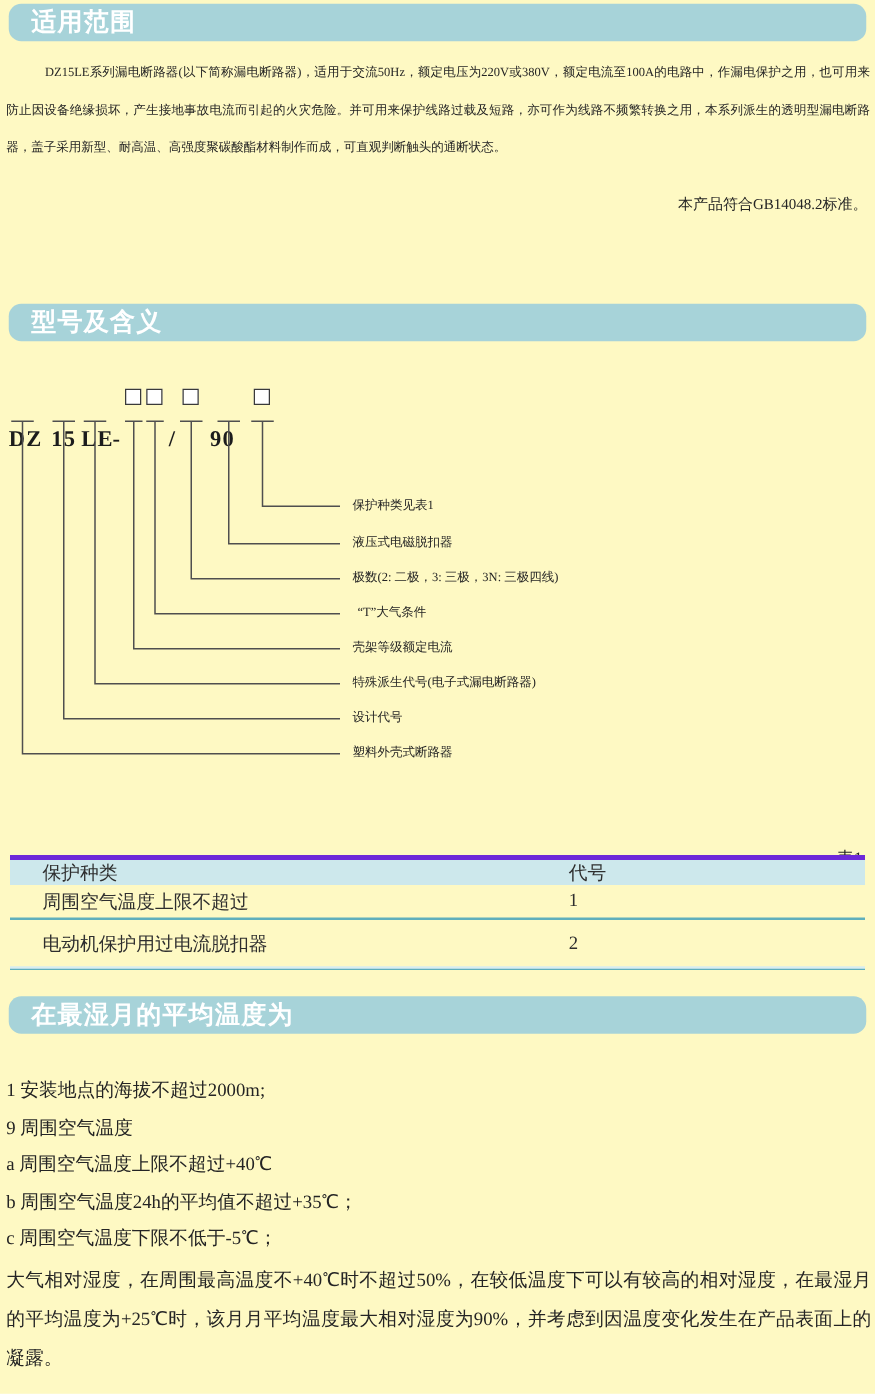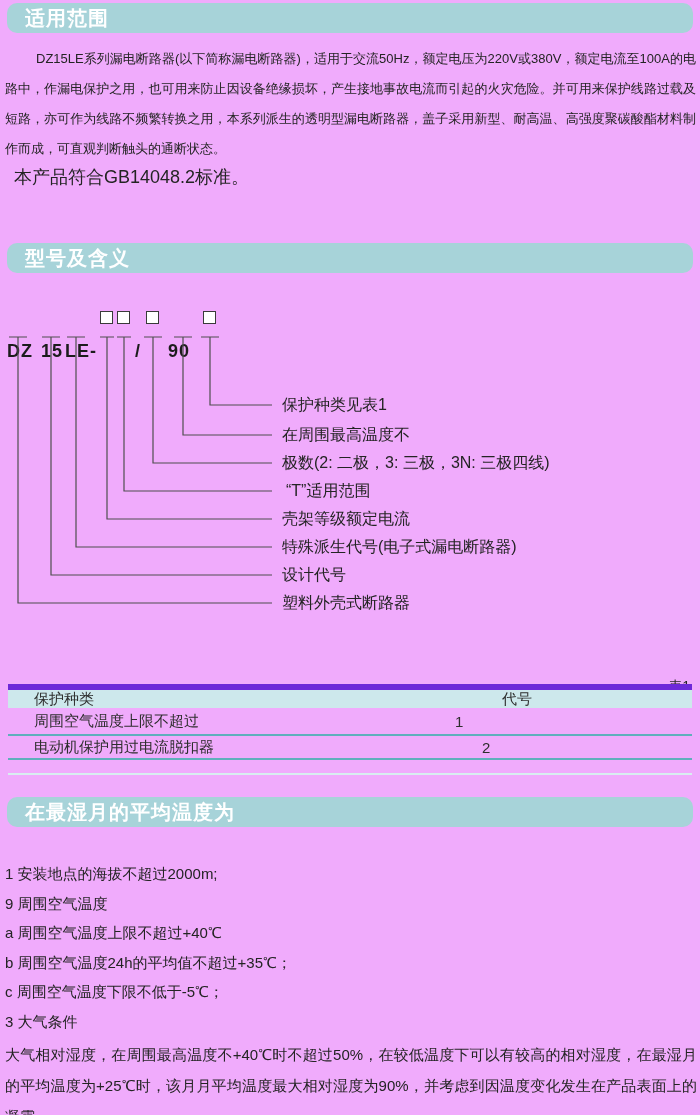--- a/index.html
+++ b/index.html
@@ -1,75 +1,75 @@
 <!DOCTYPE html>
 <html lang="zh"><head>
 <meta charset="utf-8">
 <style>
   html,body{margin:0;padding:0;}
   body{background:#ffffff;}
   .page{
     position:relative;width:700px;height:1115px;overflow:hidden;
-    background:#f0abfc;color:#262626;
-    font-family:Liberation Sans, sans-serif;
+    background:#fef9c3;color:#262626;
+    font-family:Liberation Serif, serif;
   }
   
   .section-bar{
     position:absolute;left:7px;width:686px;height:30px;
     background:#a7d3d9;border-radius:10px;
     color:#ffffff;font-size:20px;font-weight:bold;
     line-height:30px;padding-left:18px;box-sizing:border-box;
     letter-spacing:1px;
   }
   .bar-scope{top:3px;}
   .bar-model{top:243px;}
   .bar-conditions{top:797px;}
 
   
   .scope-body{
     position:absolute;left:5px;top:44px;width:691px;
-    font-size:13px;line-height:30px;text-align:justify;
+    font-size:10px;line-height:30px;text-align:justify;
     text-indent:31px;color:#242424;
   }
   .scope-note{
-    position:absolute;left:14px;top:166px;width:680px;
-    font-size:18px;line-height:22px;color:#242424;
+    position:absolute;left:14px;top:152px;width:680px;
+    font-size:12px;line-height:22px;color:#242424;text-align:right;
   }
 
   
   .code-part{
     position:absolute;top:305px;font-size:18px;font-weight:600;
     color:#1c1c1c;letter-spacing:1px;white-space:nowrap;margin-top:36px;
   }
   .code-box{
     position:absolute;top:311px;width:13px;height:13px;
     border:1.5px solid #3a3a3a;background:#ffffff;box-sizing:border-box;
   }
   
   .diagram-svg{position:absolute;left:0;top:0;pointer-events:none;}
 
   .diagram-label{
-    position:absolute;left:282px;font-size:16px;color:#242424;
+    position:absolute;left:282px;font-size:10px;color:#242424;
     white-space:nowrap;line-height:20px;
   }
 
   
   .table-caption{
     position:absolute;top:664px;right:10px;font-size:14px;color:#242424;margin-top:14px;
   }
   .t1{
     position:absolute;left:8px;top:684px;width:684px;box-sizing:border-box;
     font-size:15px;color:#2e2e2e;
   }
   .t1-row{display:flex;align-items:center;box-sizing:border-box;}
   .t1-head{
-    height:24px;background:#cde8ec;border-top:6px solid #6d28d9;gap:47px;
+    height:24px;background:#cde8ec;border-top:4px solid #6d28d9;
   }
   .t1-r1{height:28px;border-bottom:2px solid #5fafbc;}
-  .t1-r2{height:24px;border-bottom:2px solid #5fafbc;gap:27px;}
+  .t1-r2{height:40px;border-bottom:2px solid #5fafbc;}
   .t1-c1{width:447px;padding-left:26px;box-sizing:border-box;}
   .t1-c2{flex:1;}
   .t1-faint{
     position:absolute;left:8px;top:773px;width:684px;height:2px;background:#d8edf0;
   }
 
   
   .cond-wrap{
     position:absolute;left:5px;top:859px;width:692px;
     font-size:15px;color:#242424;
@@ -111,23 +111,23 @@
       <path d="M67 337 H85 M76 337 V547 H272"></path>
       <path d="M100 337 H114 M107 337 V519 H272"></path>
       <path d="M117 337 H131 M124 337 V491 H272"></path>
       <path d="M144 337 H162 M153 337 V463 H272"></path>
       <path d="M174 337 H192 M183 337 V435 H272"></path>
       <path d="M201 337 H219 M210 337 V405 H272"></path>
     </g>
   </svg>
 
   <div class="diagram-label" style="top:395px">保护种类见表1</div>
-  <div class="diagram-label" style="top:425px">在周围最高温度不</div>
+  <div class="diagram-label" style="top:425px">液压式电磁脱扣器</div>
   <div class="diagram-label" style="top:453px">极数(2: 二极，3: 三极，3N: 三极四线)</div>
-  <div class="diagram-label" style="top:481px;left:286px">“T”适用范围</div>
+  <div class="diagram-label" style="top:481px;left:286px">“T”大气条件</div>
   <div class="diagram-label" style="top:509px">壳架等级额定电流</div>
   <div class="diagram-label" style="top:537px">特殊派生代号(电子式漏电断路器)</div>
   <div class="diagram-label" style="top:565px">设计代号</div>
   <div class="diagram-label" style="top:593px">塑料外壳式断路器</div>
 
   <div class="table-caption">表1</div>
 
   <div class="t1">
     <div class="t1-row t1-head">
       <div class="t1-c1">保护种类</div>
@@ -145,17 +145,16 @@
   <div class="t1-faint"></div>
 
   <div class="section-bar bar-conditions">在最湿月的平均温度为</div>
 
   <div class="cond-wrap">
     <div class="cond-item">1 安装地点的海拔不超过2000m;</div>
     <div class="cond-item">9 周围空气温度</div>
     <div class="cond-item">a 周围空气温度上限不超过+40℃</div>
     <div class="cond-item">b 周围空气温度24h的平均值不超过+35℃；</div>
     <div class="cond-item">c 周围空气温度下限不低于-5℃；</div>
-    <div class="cond-item">3  大气条件</div>
     <div class="cond-par">大气相对湿度，在周围最高温度不+40℃时不超过50%，在较低温度下可以有较高的相对湿度，在最湿月的平均温度为+25℃时，该月月平均温度最大相对湿度为90%，并考虑到因温度变化发生在产品表面上的凝露。</div>
   </div>
 
 </div>
 
 </body></html>

